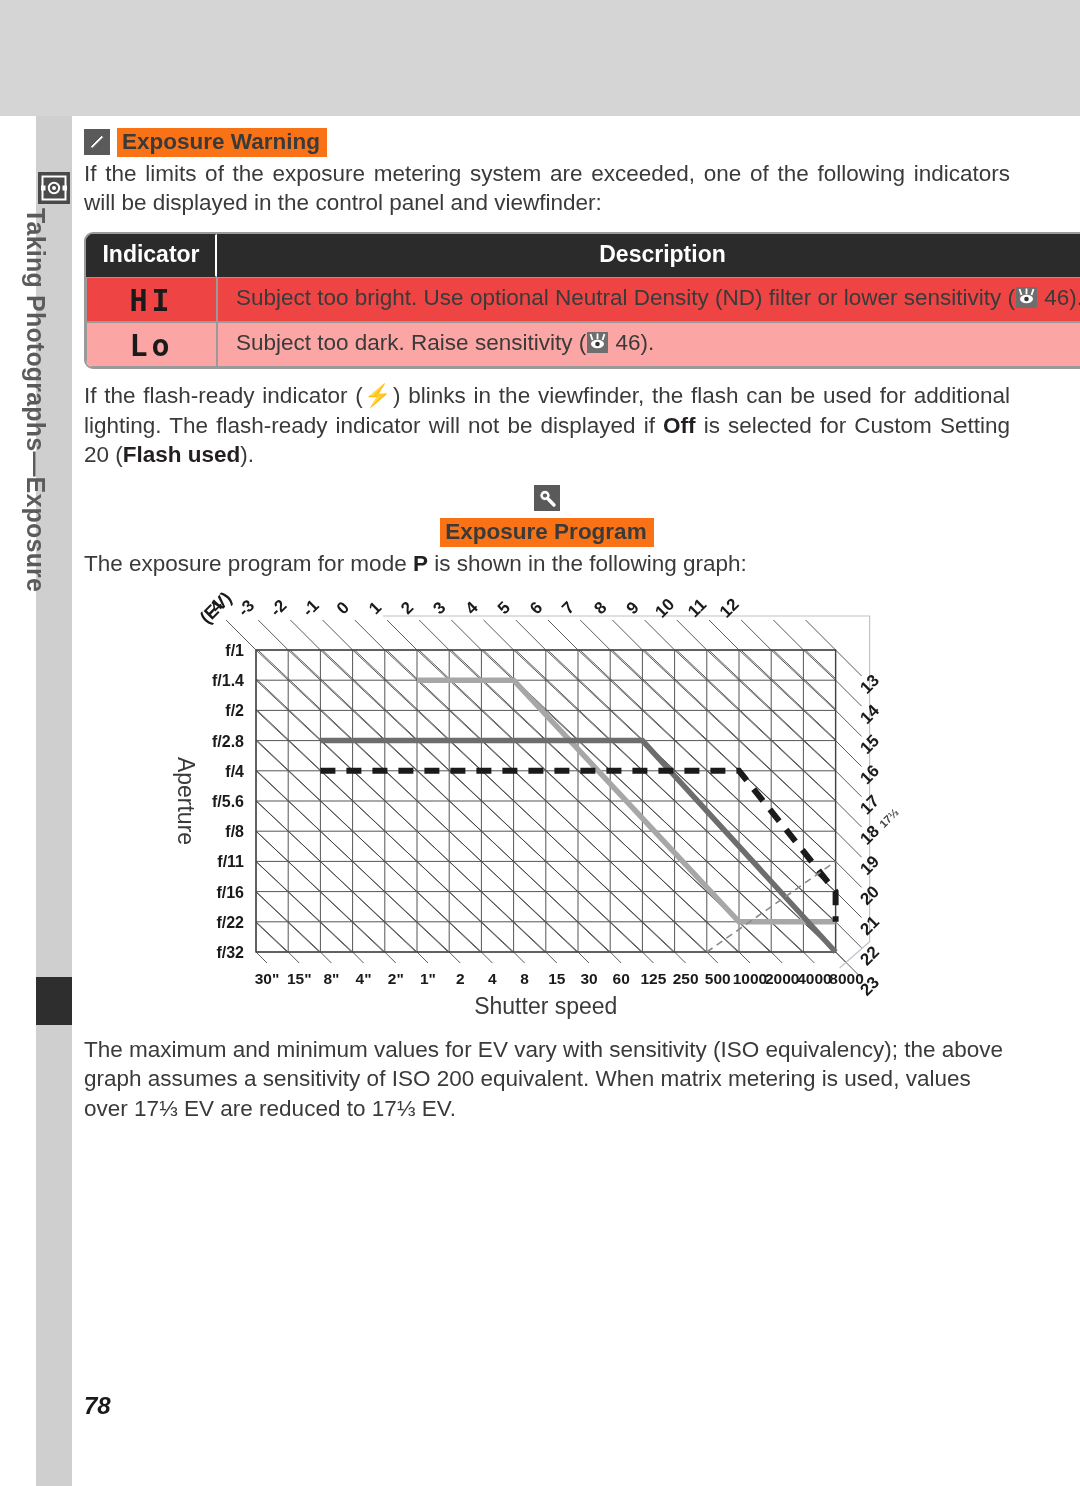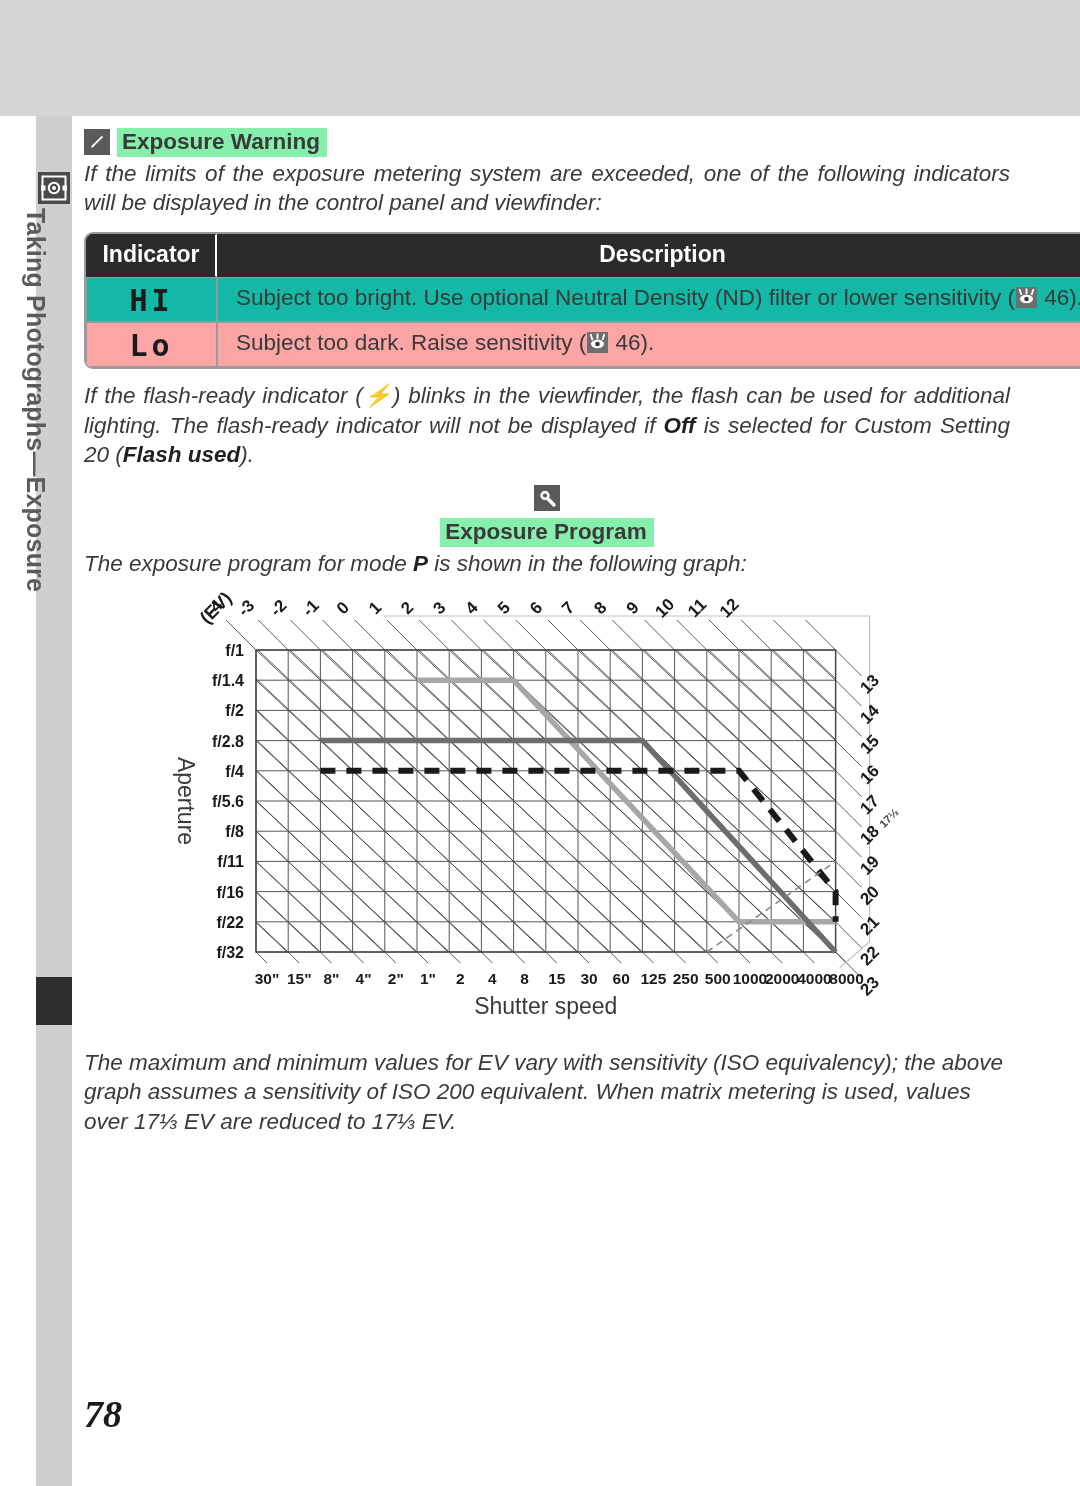--- a/index.html
+++ b/index.html
@@ -27,27 +27,27 @@
 
   
   .content{position:absolute;left:84px;top:128px;width:926px;}
 
   .sect-head{display:flex;align-items:center;gap:7px;margin:0 0 2px 0;}
   .sect-badge{
     width:26px;height:26px;background:#5a5a5a;flex:0 0 26px;
     display:flex;align-items:center;justify-content:center;
   }
   .sect-title{
-    background:#86efac;font-size:22.5px;font-weight:bold;color:#3a3a3a;
+    background:#f97316;font-size:22.5px;font-weight:bold;color:#3a3a3a;
     padding:1px 7px 2px 5px;line-height:1.15;
   }
 
   p.body{
     font-size:22.5px;line-height:1.30;margin:1px 0 0 0;color:#3a3a3a;
-    text-align:justify;text-justify:inter-word;font-style:italic;
+    text-align:justify;text-justify:inter-word;
   }
   p.body.last{text-align:left;}
   .nb{font-weight:bold;color:#231f20;}
 
   .inline-ico{
     display:inline-block;width:21px;height:21px;background:#6e6e6e;
     vertical-align:-3px;position:relative;margin:0 1px;
   }
   .inline-ico svg{position:absolute;left:0;top:0;}
   .flashglyph{font-weight:bold;font-size:22px;}
@@ -56,21 +56,21 @@
   .tbl{
     margin-top:15px;width:1026px;border-collapse:separate;border-spacing:0;
     border:2px solid #9a9a9a;border-radius:9px;overflow:hidden;
   }
   .tbl th,.tbl td{border:1px solid #9a9a9a;}
   .tbl thead th{
     background:#2b2b2b;color:#ffffff;font-size:23px;font-weight:bold;
     padding:6px 0 8px 0;text-align:center;border-color:#2b2b2b;
   }
   .tbl thead th.ind{width:127px;border-right:2px solid #ffffff;}
-  .row-a td{background:#14b8a6;}
+  .row-a td{background:#ef4444;}
   .row-b td{background:#fca5a5;}
   td.ind{
     width:127px;text-align:center;vertical-align:middle;
     font-size:34px;letter-spacing:2px;
   }
   td.desc{
     padding:6px 9px 8px 18px;font-size:22.5px;line-height:1.28;
     text-align:justify;color:#3a3a3a;
   }
   td.desc.single{text-align:left;margin-left:40px;}
@@ -79,22 +79,22 @@
 
   
   .lenses{margin:16px 0 0 262px;font-size:23px;line-height:1.38;color:#3a3a3a;}
 
   
   .graph-wrap{position:relative;width:926px;height:430px;margin-top:14px;}
   .graph-svg{position:absolute;left:0;top:0;}
 
   
   .pageno{
-    position:absolute;left:84px;top:1392px;font-size:38px;
-    font-style:italic;font-weight:bold;color:#1a1a1a;font-family:Liberation Serif, serif;
+    position:absolute;left:84px;top:1392px;font-size:24px;
+    font-style:italic;font-weight:bold;color:#1a1a1a;
   }
 </style>
 </head>
 <body>
 
 <div class="top-band"></div>
 <div class="side-band">
   <div class="side-tab-mark"></div>
 </div>
 
@@ -397,16 +397,16 @@
         <text x="807.6" y="228.8" text-anchor="middle" font-size="11" font-family="&quot;Liberation Sans&quot;, sans-serif" font-weight="bold" fill="#444" transform="rotate(-45 807.6 228.8)">17⅓</text>
         <text x="461.8" y="422" text-anchor="middle" font-size="23" font-family="&quot;Liberation Sans&quot;, sans-serif" fill="#3a3a3a">Shutter speed</text>
         <text x="94" y="209" text-anchor="middle" font-size="23" font-family="&quot;Liberation Sans&quot;, sans-serif" fill="#3a3a3a" transform="rotate(90 94 209)">Aperture</text>
         <polyline points="333,88.2 429.6,88.2 655,329.8 751.6,329.8" fill="none" stroke="#a7a7a7" stroke-linecap="butt" stroke-width="5.5"></polyline>
         <polyline points="236.4,148.6 558.4000000000001,148.6 751.6,360" fill="none" stroke="#6d6d6d" stroke-linecap="butt" stroke-width="5.5"></polyline>
         <polyline points="236.4,178.8 655,178.8 751.6,299.6 751.6,329.8" fill="none" stroke="#1a1a1a" stroke-linecap="butt" stroke-width="6" stroke-dasharray="15 11"></polyline>
         <polyline points="622.8000000000001,360 751.6,269.4" fill="none" stroke="#8a8a8a" stroke-linecap="butt" stroke-width="1.6" stroke-dasharray="7 5"></polyline>
       </svg>
   </div>
 
-  <p class="body last" style="margin-top:26px;">The maximum and minimum values for EV vary with sensitivity (ISO equivalency); the above graph assumes a sensitivity of ISO 200 equivalent.  When matrix metering is used, values over 17⅓ EV are reduced to 17⅓ EV.</p>
+  <p class="body last" style="margin-top:13px;">The maximum and minimum values for EV vary with sensitivity (ISO equivalency); the above graph assumes a sensitivity of ISO 200 equivalent.  When matrix metering is used, values over 17⅓ EV are reduced to 17⅓ EV.</p>
 </div>
 
 <div class="pageno">78</div>
 
 </body></html>

